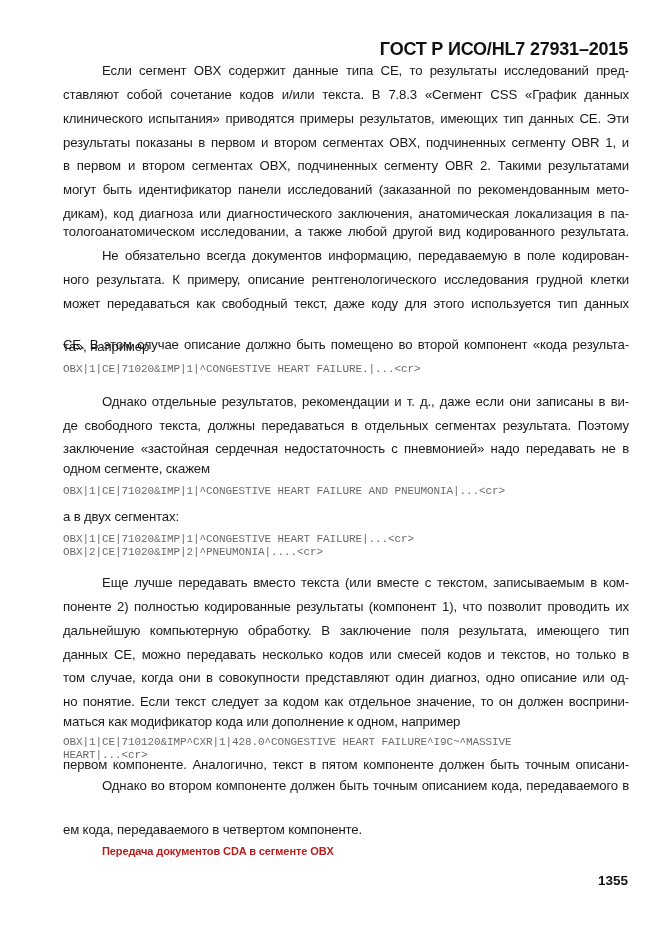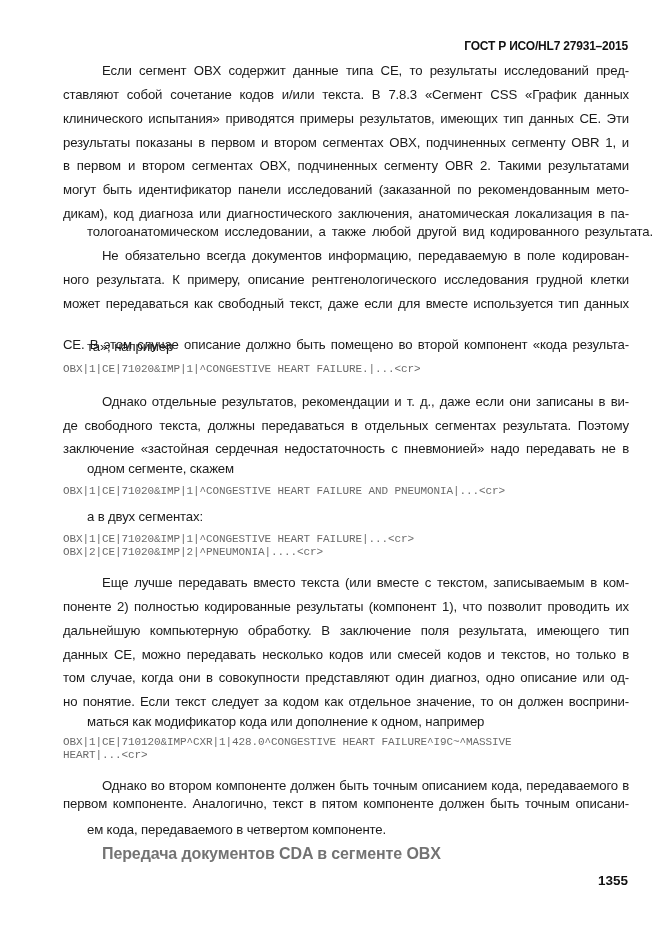--- a/index.html
+++ b/index.html
@@ -1,46 +1,46 @@
 <!DOCTYPE html>
 <html><head>
   <meta charset="utf-8">
   <style>
     html, body { margin: 0; padding: 0; background: #ffffff; }
     body { width: 661px; height: 935px; position: relative; overflow: hidden;
            font-family: "Liberation Sans", sans-serif; color: #1a1a1a; }
-    .header { position: absolute; top: 39px; right: 33px; font-weight: bold; font-size: 12px;
+    .header { position: absolute; top: 39px; right: 33px; font-weight: bold; font-size: 18px;
               letter-spacing: -0.2px; color: #111; }
     .line { position: absolute; left: 63px; width: 566px; font-size: 13.2px; line-height: 16px;
             white-space: nowrap; text-align: justify; text-align-last: justify; letter-spacing: -0.15px; }
     .line.first { left: 102px; width: 527px; }
-    .line.last { text-align-last: left; margin-left: 24px; }
+    .line.last { text-align-last: left; }
     .code { position: absolute; left: 63px; font-family: "Liberation Mono", monospace; font-size: 11px;
             line-height: 12px; color: #6a6a6a; white-space: pre; letter-spacing: -0.1px; }
-    .heading { position: absolute; left: 102px; font-weight: bold; font-size: 16px; letter-spacing: -0.1px; color: #737373; }
+    .heading { position: absolute; left: 102px; font-weight: bold; font-size: 11px; letter-spacing: -0.1px; color: #b91c1c; }
     .page-number { position: absolute; right: 33px; top: 873px; font-weight: bold; font-size: 13.5px; color: #111; }
   </style>
 </head>
 <body>
 
 <div>
   <div class="header">ГОСТ Р ИСО/HL7 27931–2015</div>
 
   <div class="line first" style="top:63px">Если сегмент OBX содержит данные типа СЕ, то результаты исследований пред-</div>
   <div class="line" style="top:87px">ставляют собой сочетание кодов и/или текста. В 7.8.3 «Сегмент CSS «График данных</div>
   <div class="line" style="top:111px">клинического испытания» приводятся примеры результатов, имеющих тип данных СЕ. Эти</div>
   <div class="line" style="top:135px">результаты показаны в первом и втором сегментах OBX, подчиненных сегменту OBR 1, и</div>
   <div class="line" style="top:158px">в первом и втором сегментах OBX, подчиненных сегменту OBR 2.  Такими результатами</div>
   <div class="line" style="top:182px">могут быть идентификатор панели исследований (заказанной по рекомендованным мето-</div>
   <div class="line" style="top:206px">дикам), код диагноза или диагностического заключения, анатомическая локализация в па-</div>
   <div class="line last" style="top:224px;text-align-last:justify">тологоанатомическом исследовании, а также любой другой вид кодированного результата.</div>
 
   <div class="line first" style="top:248px">Не обязательно всегда документов информацию, передаваемую в поле кодирован-</div>
   <div class="line" style="top:272px">ного результата. К примеру, описание рентгенологического исследования грудной клетки</div>
-  <div class="line" style="top:296px">может передаваться как свободный текст, даже если для вместе используется тип данных</div>
+  <div class="line" style="top:296px">может передаваться как свободный текст, даже коду для этого используется тип данных</div>
   <div class="line" style="top:337px">СЕ. В этом случае описание должно быть помещено во второй компонент «кода результа-</div>
   <div class="line last" style="top:339px">та», например</div>
 
   <div class="code" style="top:363px">OBX|1|CE|71020&amp;IMP|1|^CONGESTIVE HEART FAILURE.|...&lt;cr&gt;</div>
 
   <div class="line first" style="top:394px">Однако отдельные результатов, рекомендации и т. д., даже если они записаны в ви-</div>
   <div class="line" style="top:418px">де свободного текста, должны передаваться в отдельных сегментах результата. Поэтому</div>
   <div class="line" style="top:441px">заключение «застойная сердечная недостаточность с пневмонией» надо передавать не в</div>
   <div class="line last" style="top:461px">одном сегменте, скажем</div>
 
@@ -56,19 +56,19 @@
   <div class="line" style="top:623px">дальнейшую компьютерную обработку. В заключение поля результата, имеющего тип</div>
   <div class="line" style="top:647px">данных СЕ, можно передавать несколько кодов или смесей кодов и текстов, но только в</div>
   <div class="line" style="top:670px">том случае, когда они в совокупности представляют один диагноз, одно описание или од-</div>
   <div class="line" style="top:694px">но понятие. Если текст следует за кодом как отдельное значение, то он должен восприни-</div>
   <div class="line last" style="top:714px">маться как модификатор кода или дополнение к одном, например</div>
 
   <div class="code" style="top:736px">OBX|1|CE|710120&amp;IMP^CXR|1|428.0^CONGESTIVE HEART FAILURE^I9C~^MASSIVE</div>
   <div class="code" style="top:749px">HEART|...&lt;cr&gt;</div>
 
   <div class="line first" style="top:778px">Однако во втором компоненте должен быть точным описанием кода, передаваемого в</div>
-  <div class="line" style="top:796px">первом компоненте. Аналогично, текст в пятом компоненте должен быть точным описани-</div>
+  <div class="line" style="top:757px">первом компоненте. Аналогично, текст в пятом компоненте должен быть точным описани-</div>
   <div class="line last" style="top:822px">ем кода, передаваемого в четвертом компоненте.</div>
 
   <div class="heading" style="top:845px">Передача документов CDA в сегменте OBX</div>
 
   <div class="page-number">1355</div>
 </div>
 
 </body></html>

